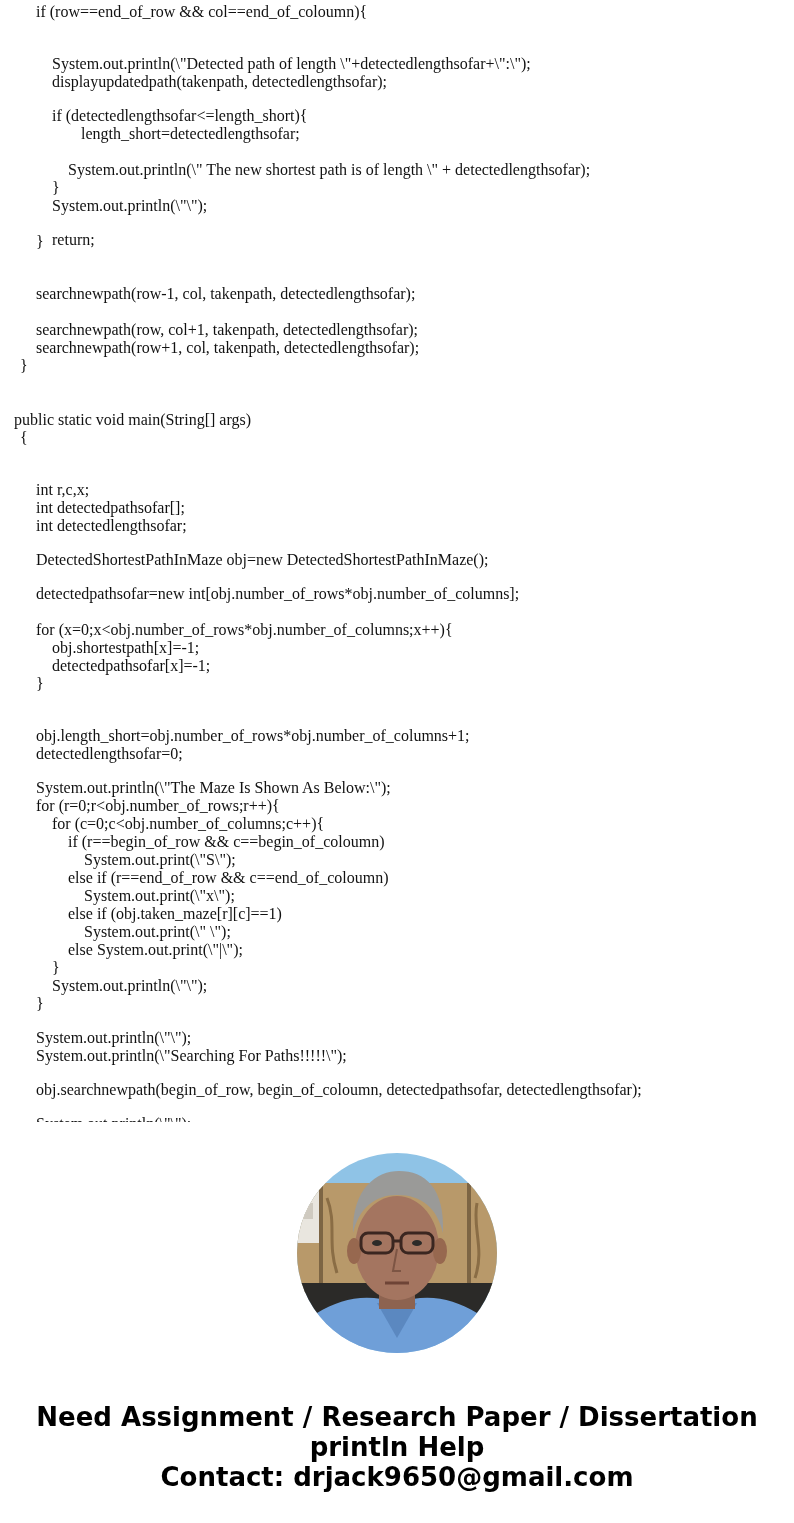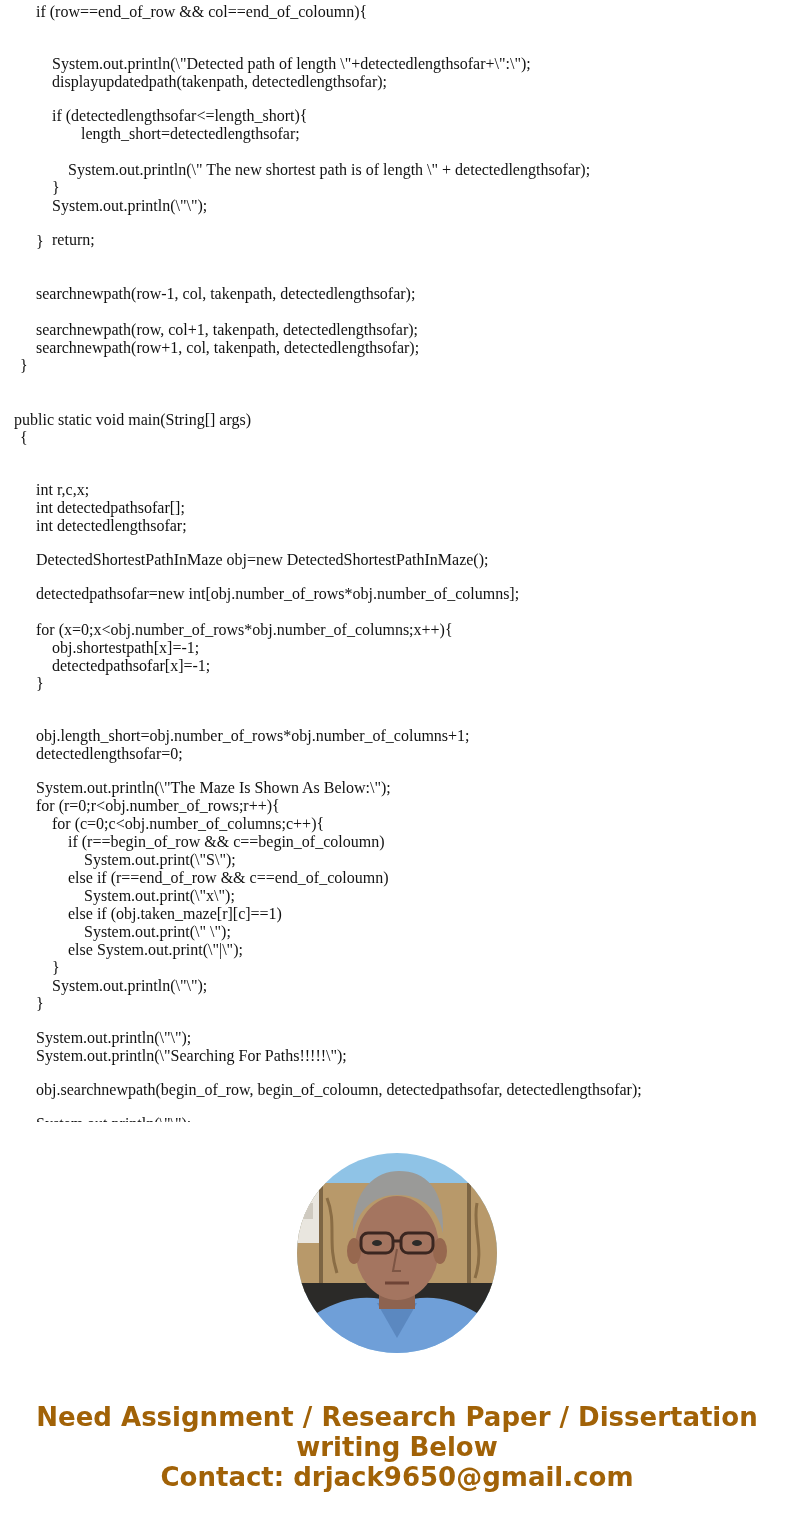--- a/index.html
+++ b/index.html
@@ -49,21 +49,21 @@
     .promo {
       position: absolute;
       left: 0;
       top: 1402px;
       width: 794px;
       text-align: center;
       font-family: "DejaVu Sans", sans-serif;
       font-weight: bold;
       font-size: 26px;
       line-height: 30px;
-      color: #a16207;
+      color: #000000;
     }
     .promo div {
       white-space: nowrap;
     }
   </style>
 </head>
 <body>
 
 <div class="code-area" id="code-area">
     <div class="code-line" style="left: 36px; top: 3px;">if (row==end_of_row &amp;&amp; col==end_of_coloumn){</div>
@@ -144,15 +144,15 @@
     <ellipse cx="80" cy="90" rx="5" ry="3" fill="#2b2a28"></ellipse>
     <ellipse cx="120" cy="90" rx="5" ry="3" fill="#2b2a28"></ellipse>
 
     <path d="M100 96 L96 118 L104 118" stroke="#7d5544" stroke-width="2" fill="none"></path>
     <line x1="88" y1="130" x2="112" y2="130" stroke="#6e4436" stroke-width="3"></line>
   </svg>
 </div>
 
 <div class="promo">
   <div>Need Assignment / Research Paper / Dissertation</div>
-  <div>writing Below</div>
+  <div>println Help</div>
   <div>Contact: drjack9650@gmail.com</div>
 </div>
 
 </body></html>

